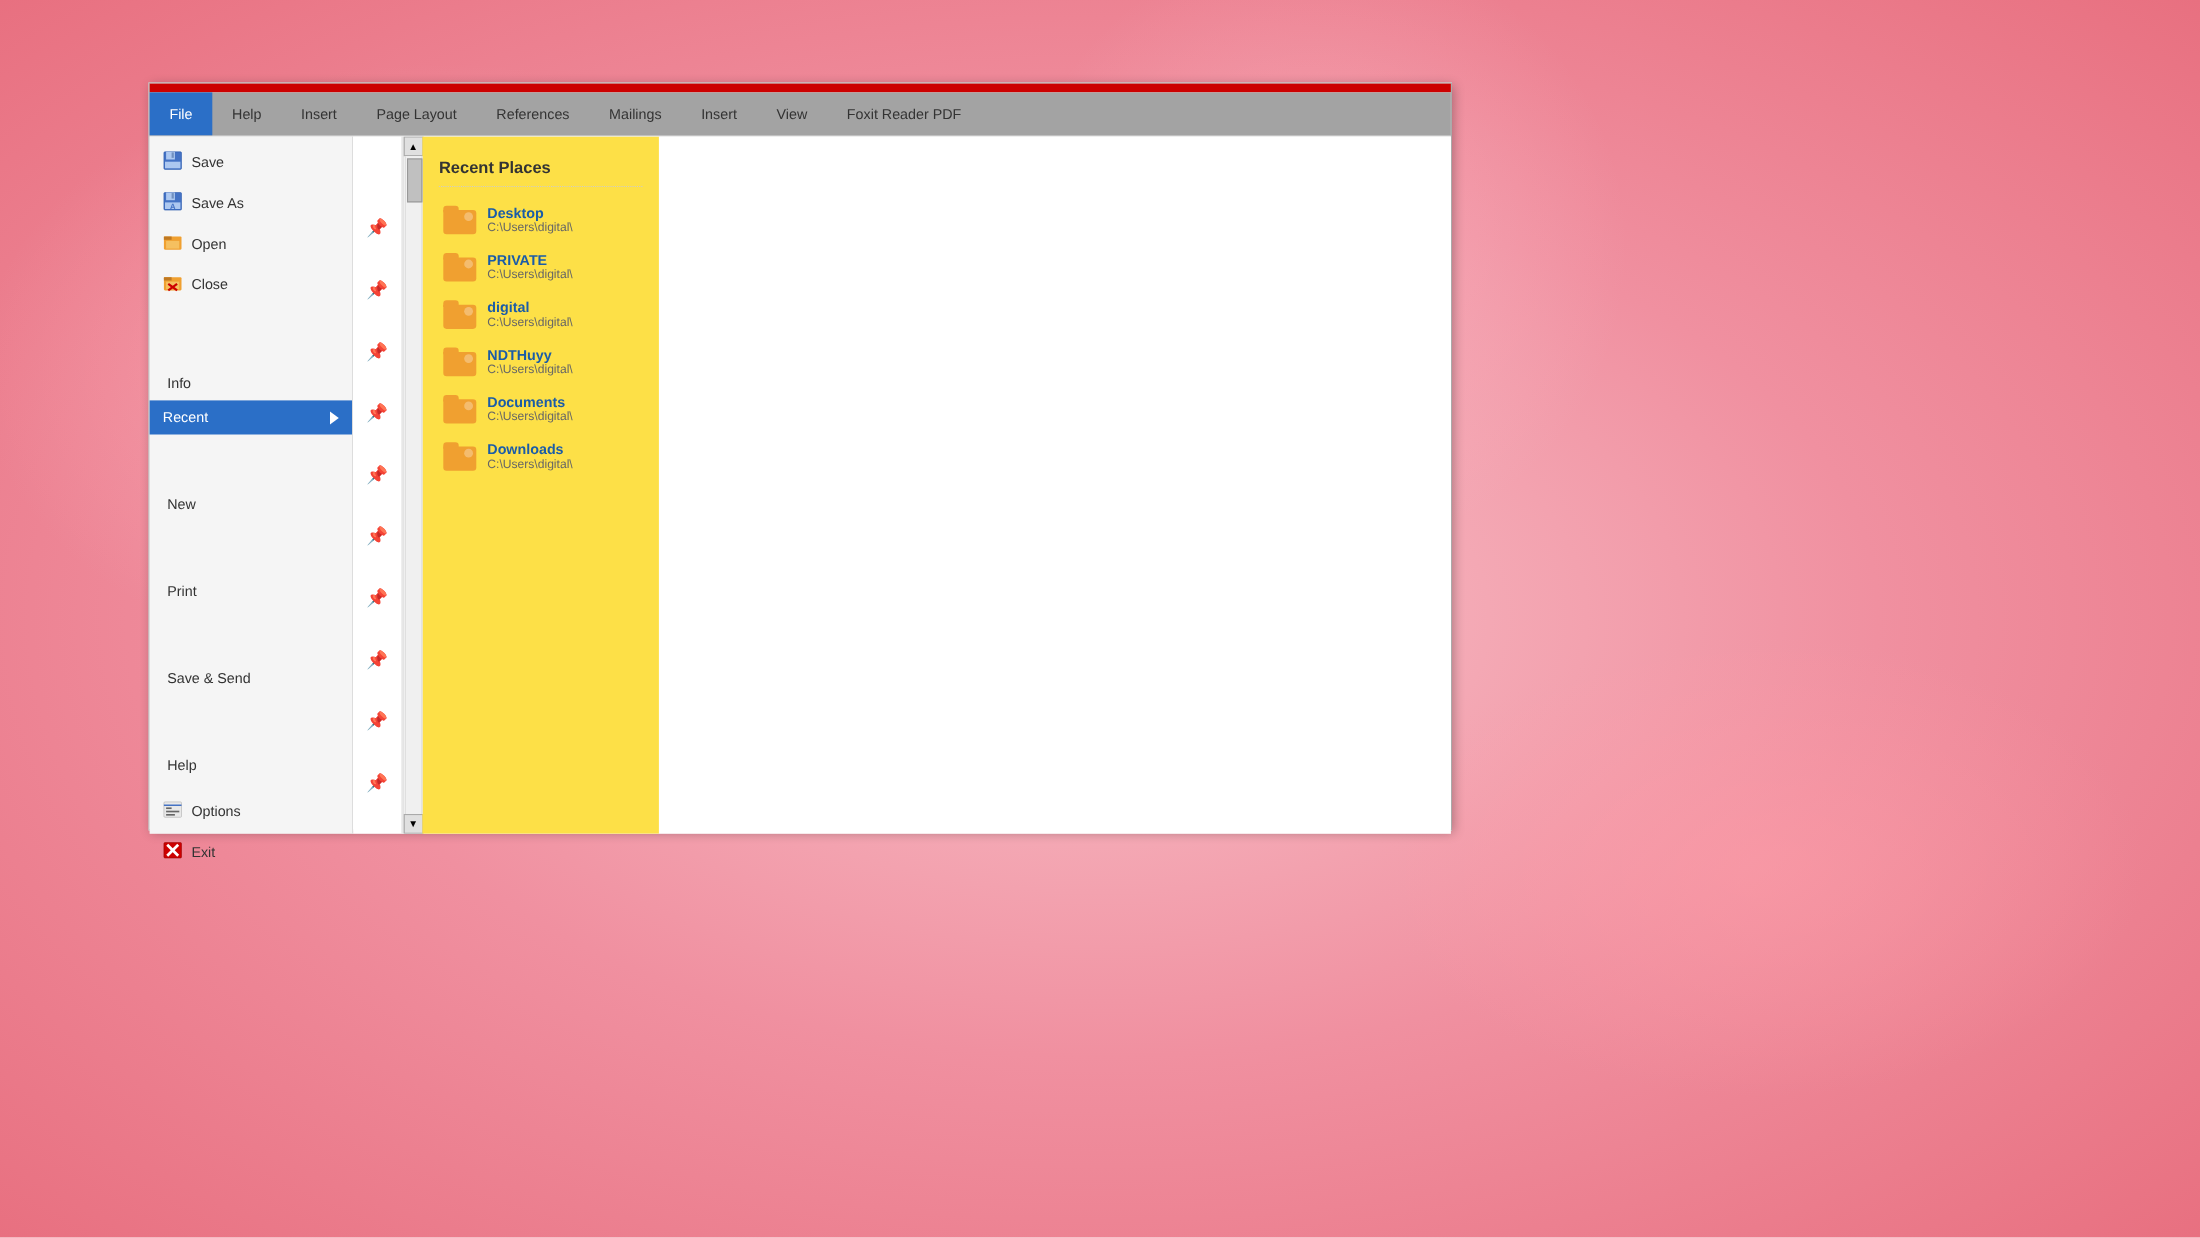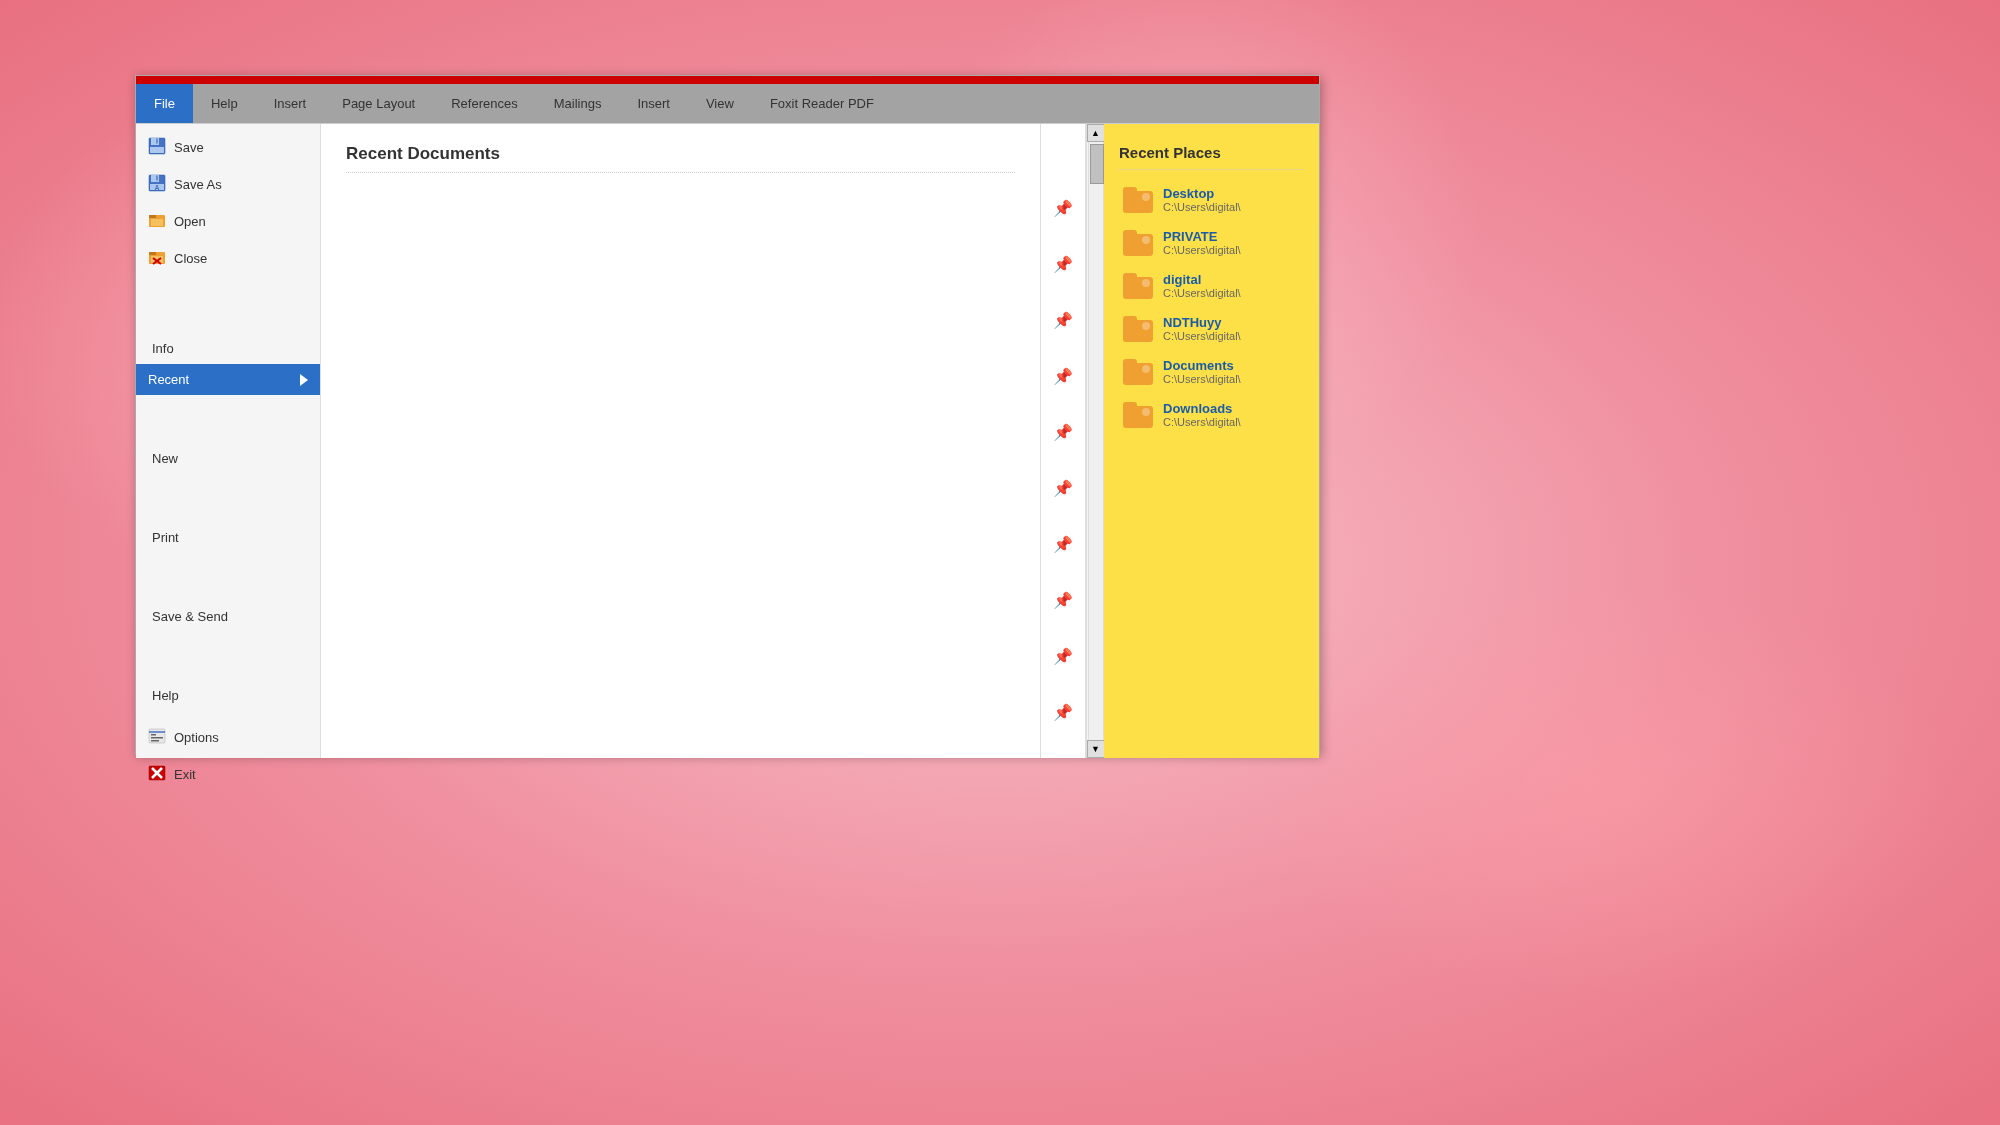--- a/index.html
+++ b/index.html
@@ -445,24 +445,20 @@
             <line x1="14" y1="4" x2="4" y2="14" stroke="#fff" stroke-width="2.5"></line>
           </svg>
         </span>
         <span>Exit</span>
       </div>
 
     </div>
 
     <div class="content-area">
 
-      <div class="recent-docs">
-        <div class="panel-title">Recent Documents</div>
-
-      </div>
 
       <div class="pin-column">
         <div class="pin-icon">📌</div>
         <div class="pin-icon">📌</div>
         <div class="pin-icon">📌</div>
         <div class="pin-icon">📌</div>
         <div class="pin-icon">📌</div>
         <div class="pin-icon">📌</div>
         <div class="pin-icon">📌</div>
         <div class="pin-icon">📌</div>

